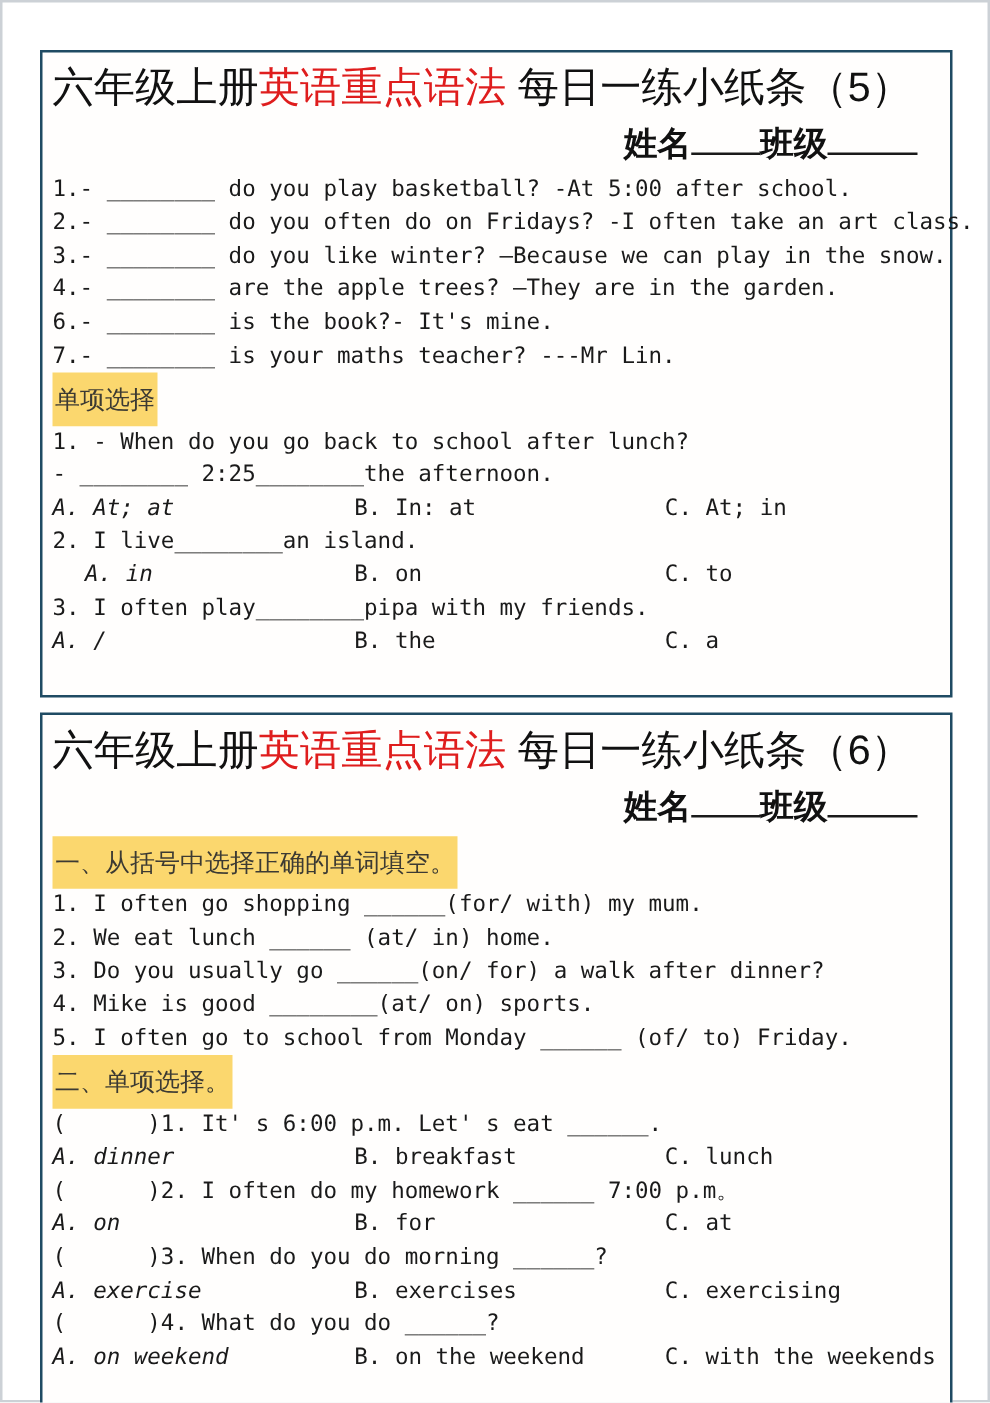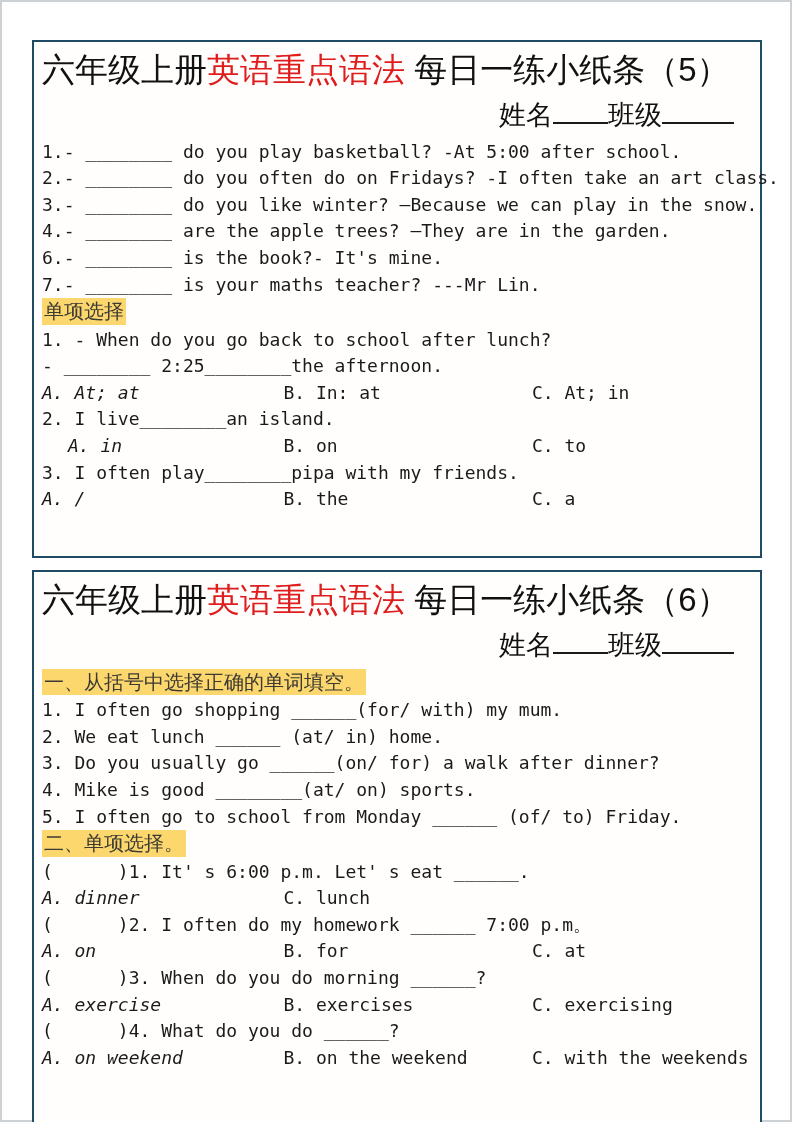--- a/index.html
+++ b/index.html
@@ -35,40 +35,41 @@
     color: #111;
   }
   .title .red { color: #df1d1d; }
   .name-line {
     font-family: "Liberation Sans", "DejaVu Sans", sans-serif;
     font-size: 27px;
     text-align: right;
     padding-right: 18px;
     margin: 4px 0 6px 0;
     color: #111;
+    font-weight: bold;
   }
   .blank-rule {
     display: inline-block;
     border-bottom: 2px solid #1a1a1a;
     height: 0.95em;
   }
   .blank-name  { width: 55px; }
   .blank-class { width: 72px; }
   .line {
     font-size: 18px;
     line-height: 26.6px;
     white-space: pre;
   }
   .sec-heading {
     display: inline-block;
     font-size: 20px;
     line-height: 26.6px;
     background: #fbd76e;
     color: #3c3a33;
-    padding: 0 2px;
+    padding: 8px 2px;
     white-space: pre;
   }
   .sec-row { line-height: 26.6px; }
   .opts {
     display: flex;
     font-size: 18px;
     line-height: 26.6px;
     white-space: pre;
   }
   .opts span:nth-child(1) { width: 34%; font-style: italic; }
@@ -136,20 +137,21 @@
     <div class="line">2. We eat lunch ______ (at/ in) home.</div>
     <div class="line">3. Do you usually go ______(on/ for) a walk after dinner?</div>
     <div class="line">4. Mike is good ________(at/ on) sports.</div>
     <div class="line">5. I often go to school from Monday ______ (of/ to) Friday.</div>
 
     <div class="sec-row"><span class="sec-heading">二、单项选择。</span></div>
 
     <div class="line">(      )1. It' s 6:00 p.m. Let' s eat ______.</div>
     <div class="opts">
       <span>A. dinner</span>
+      <span>B. breakfast</span>
       <span>C. lunch</span>
     </div>
     <div class="line">(      )2. I often do my homework ______ 7:00 p.m。</div>
     <div class="opts">
       <span>A. on</span>
       <span>B. for</span>
       <span>C. at</span>
     </div>
     <div class="line">(      )3. When do you do morning ______?</div>
     <div class="opts">

